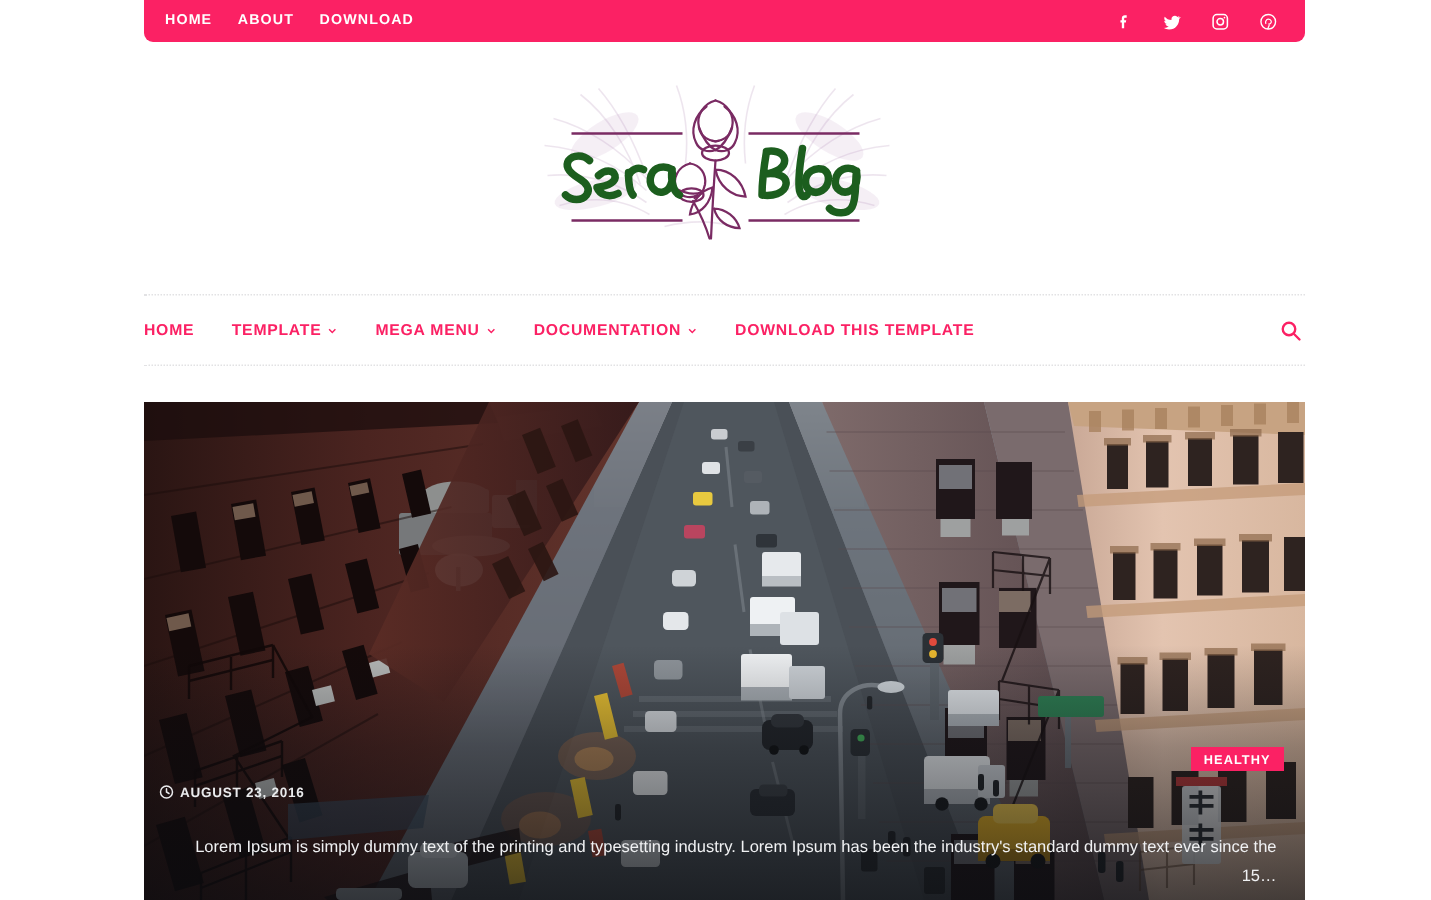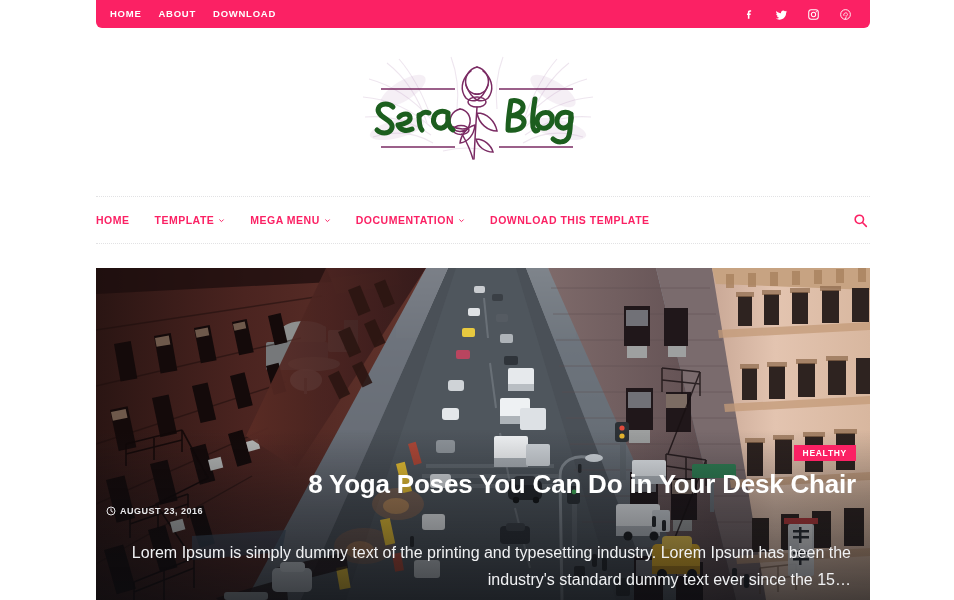--- a/index.html
+++ b/index.html
@@ -197,21 +197,21 @@
     color: #e9eaec;
     font-size: 9px;
     font-weight: bold;
     letter-spacing: 0.5px;
     margin-bottom: 23px;
   }
   .clock-icon { width: 10px; height: 10px; display: block; }
 
   .hero-excerpt {
     color: #f0f1f3;
-    font-size: 16px;
+    font-size: 11px;
     line-height: 1.72;
     max-width: 745px;
   }
 </style>
 </head>
 <body>
 
 <div class="page">
 
   <div class="topbar">
@@ -757,21 +757,20 @@
         </g>
 
         <polygon points="96,268 190,262 186,284 96,292" fill="#3c4c5c" opacity="0.7"></polygon>
       </svg>
     </div>
 
     <div class="hero-overlay"></div>
 
     <div class="hero-content">
       <span class="badge">HEALTHY</span>
-      <div class="hero-title">8 Yoga Poses You Can Do in Your Desk Chair</div>
       <div class="hero-meta">
         <svg class="clock-icon" viewBox="0 0 12 12" fill="none" stroke="#e9eaec" stroke-width="1.2">
           <circle cx="6" cy="6" r="4.8"></circle>
           <path d="M6 3.4 L6 6 L8 7.2" stroke-linecap="round"></path>
         </svg>
         <span>AUGUST 23, 2016</span>
       </div>
       <div class="hero-excerpt">Lorem Ipsum is simply dummy text of the printing and typesetting industry. Lorem Ipsum has been the industry's standard dummy text ever since the 15…</div>
     </div>
   </div>

